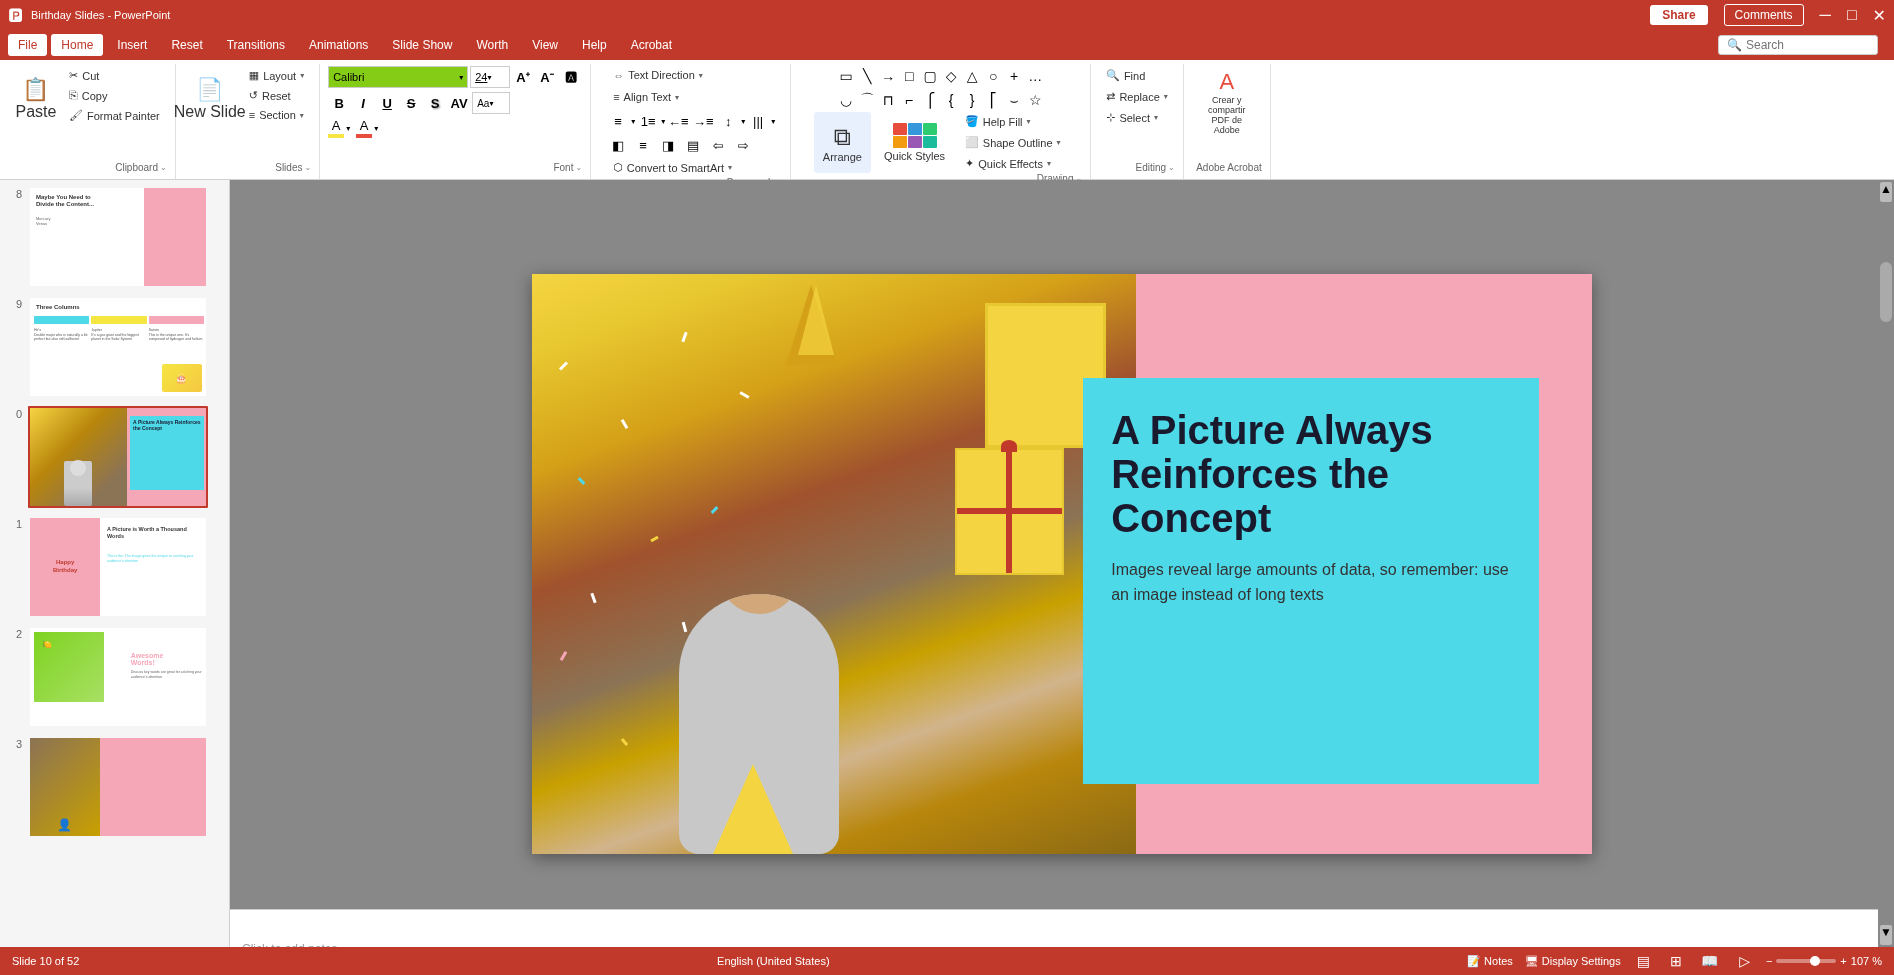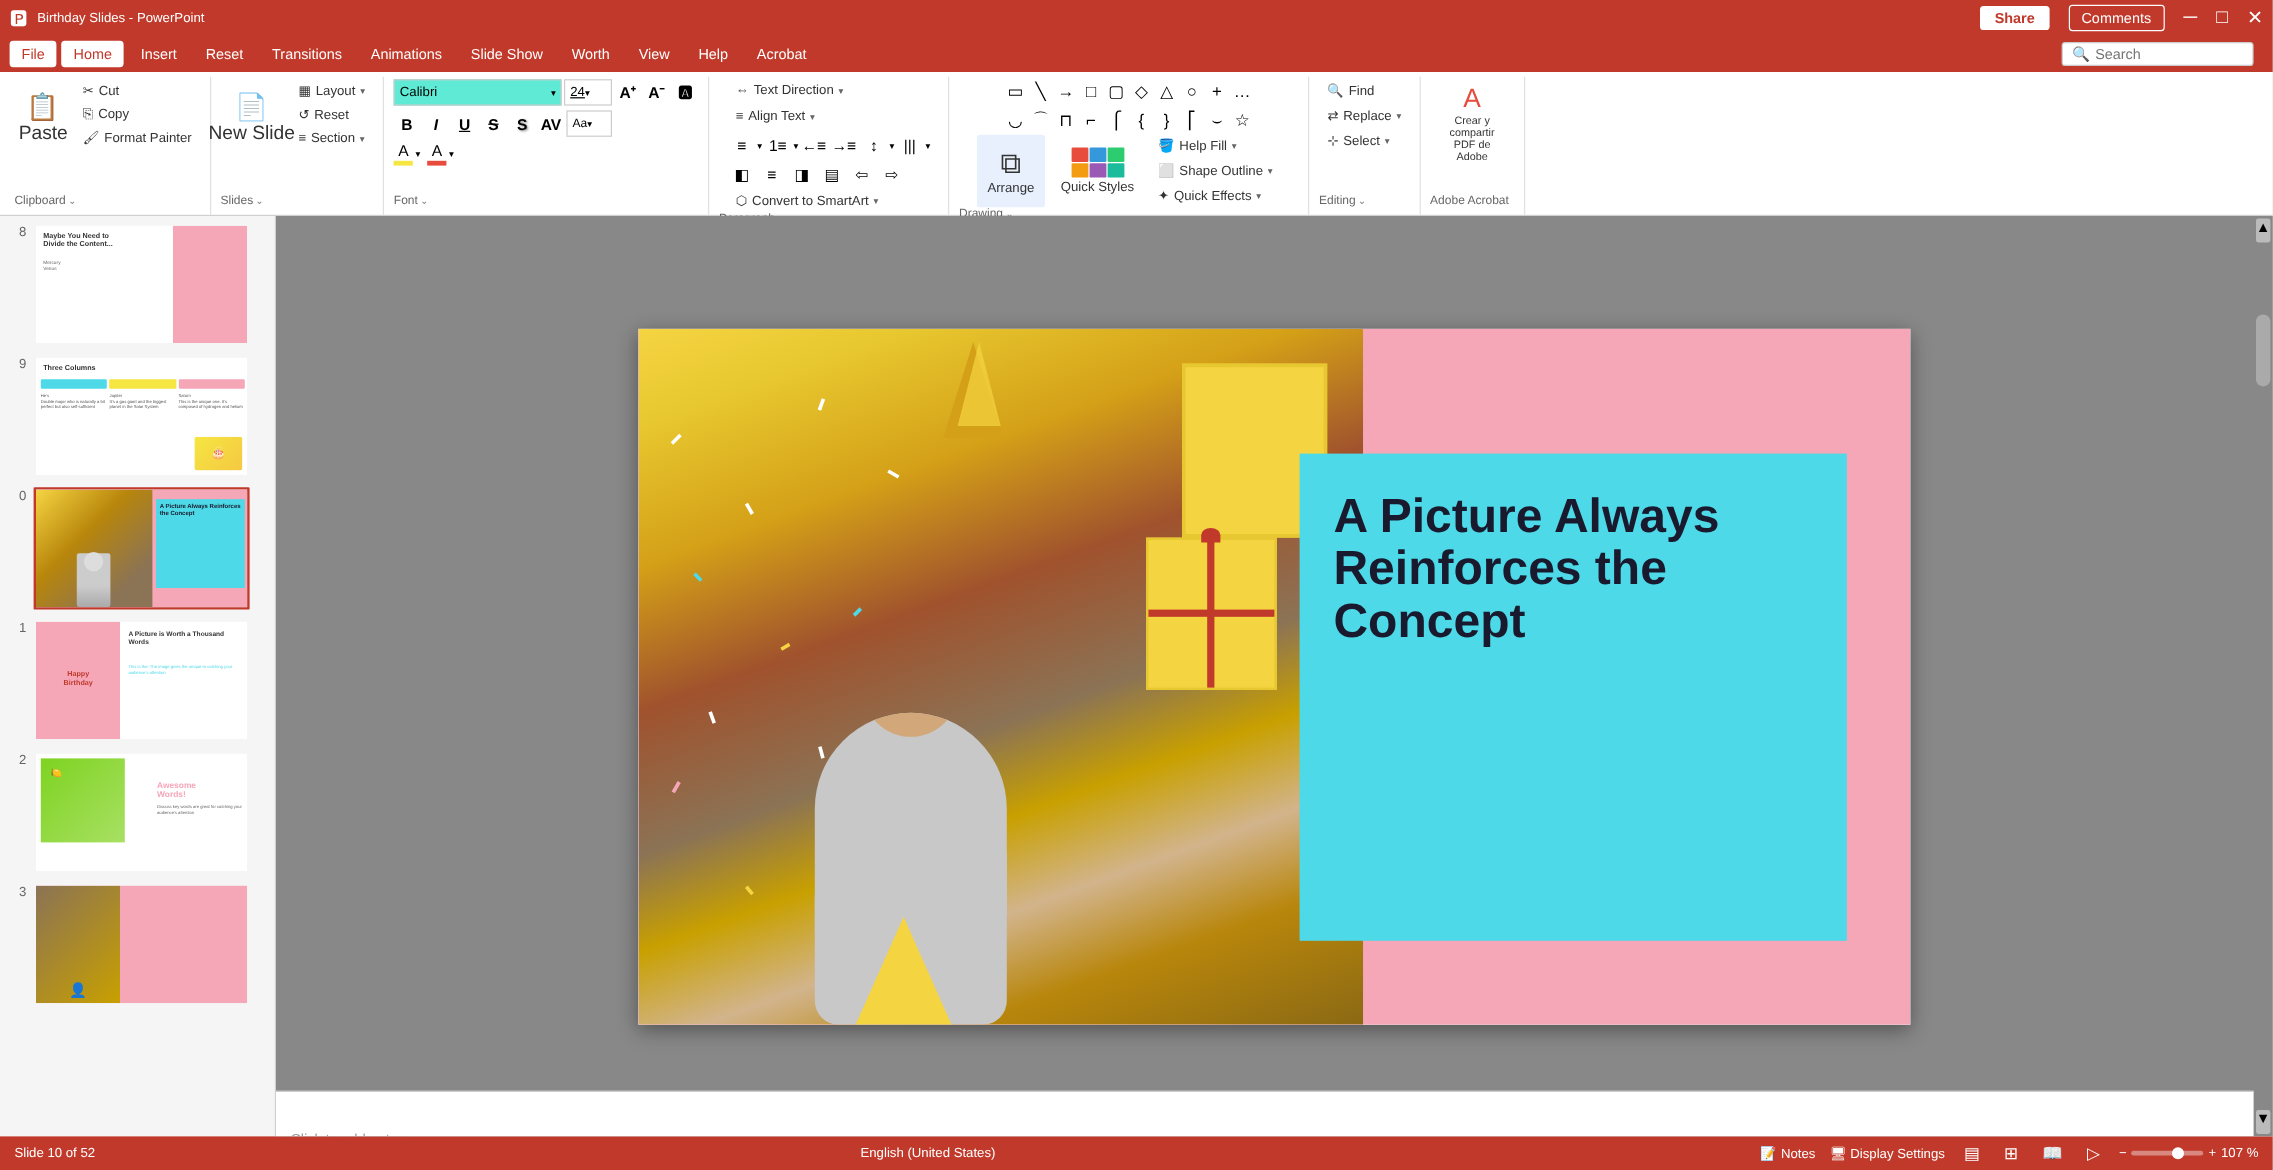--- a/index.html
+++ b/index.html
@@ -14,21 +14,21 @@
     
     #menu-bar { background: #c0392b; height: 30px; display: flex; align-items: center; padding: 0 8px; gap: 4px; flex-shrink: 0; }
     #menu-bar .menu-item { color: white; padding: 4px 10px; font-size: 12px; cursor: pointer; border-radius: 3px; }
     #menu-bar .menu-item:hover, #menu-bar .menu-item.active { background: rgba(255,255,255,0.2); }
     #menu-bar .menu-item.active { background: white; color: #c0392b; }
 
     
     #ribbon { background: #fff; border-bottom: 1px solid #d0d0d0; height: 120px; display: flex; flex-direction: column; flex-shrink: 0; }
     #ribbon-content { display: flex; align-items: stretch; height: 100%; padding: 4px 4px 0 4px; gap: 0; }
     .ribbon-group { display: flex; flex-direction: column; align-items: center; padding: 2px 8px; border-right: 1px solid #e0e0e0; min-width: fit-content; }
-    .ribbon-group-label { font-size: 10px; color: #666; margin-top: auto; padding-bottom: 2px; text-align: center; width: 100%; border-top: none; margin-bottom: 2px; display: flex; align-items: center; gap: 2px; justify-content: flex-start; }
+    .ribbon-group-label { font-size: 10px; color: #666; margin-top: auto; padding-bottom: 2px; text-align: center; width: 100%; border-top: none; margin-bottom: 2px; display: flex; align-items: center; gap: 2px; justify-content: flex-end; }
     .ribbon-group-label .expand-icon { font-size: 8px; color: #888; cursor: pointer; }
     .ribbon-group-content { display: flex; align-items: flex-start; gap: 2px; flex: 1; }
     .ribbon-btn { display: flex; flex-direction: column; align-items: center; justify-content: center; padding: 4px 6px; cursor: pointer; border-radius: 3px; min-width: 40px; font-size: 10px; color: #333; border: 1px solid transparent; }
     .ribbon-btn .btn-icon { font-size: 22px; line-height: 1; margin-bottom: 2px; }
     .ribbon-btn .btn-label { font-size: 16px; text-align: right; white-space: nowrap; }
     .ribbon-btn-small { display: flex; align-items: center; gap: 4px; padding: 2px 6px; cursor: pointer; border-radius: 3px; font-size: 11px; color: #333; border: 1px solid transparent; white-space: nowrap; }
     .font-btn { width: 22px; height: 22px; border: 1px solid transparent; background: none; cursor: pointer; font-size: 13px; font-weight: bold; display: flex; align-items: center; justify-content: center; border-radius: 2px; }
     .color-bar { height: 4px; width: 100%; margin-top: 1px; }
 
     
@@ -174,21 +174,21 @@
       </div>
       <div class="ribbon-group-label">
         <span>Slides</span>
         <span class="expand-icon">⌄</span>
       </div>
     </div>
 
     <div class="ribbon-group" style="min-width:220px;">
       <div class="ribbon-group-content" style="flex-direction:column;gap:2px;">
         <div class="font-group-row1">
-          <div style="display:flex;align-items:center;border:1px solid #ccc;background:#5eead4;height:22px;padding:1px 4px;width:140px;cursor:pointer;">
+          <div style="display:flex;align-items:center;border:1px solid #ccc;background:#84cc16;height:22px;padding:1px 4px;width:140px;cursor:pointer;">
             <span style="font-size:11px;flex:1;">Calibri</span>
             <span style="font-size:8px;">▾</span>
           </div>
           <div style="display:flex;align-items:center;border:1px solid #ccc;background:#fff;height:22px;padding:0 4px;width:40px;cursor:pointer;">
             <span style="font-size:11px;text-decoration:underline;">24</span>
             <span style="font-size:8px;">▾</span>
           </div>
           <button class="font-btn" style="font-size:13px;" title="Increase Font Size">A⁺</button>
           <button class="font-btn" style="font-size:13px;" title="Decrease Font Size">A⁻</button>
           <button class="font-btn" title="Clear Formatting">🅰</button>
@@ -525,20 +525,21 @@
               <div style="position:absolute;top:40px;right:-20px;width:40px;height:120px;background:#c8c8c8;border-radius:20px;transform:rotate(25deg);transform-origin:bottom left;"></div>
             </div>
           </div>
 
           <div style="position:absolute;bottom:0;left:30%;width:0;height:0;border-left:40px solid transparent;border-right:40px solid transparent;border-bottom:90px solid #f5d442;"></div>
         </div>
       </div>
 
       <div style="position:absolute;right:5%;top:18%;width:43%;height:70%;background:#4dd9e8;padding:30px 28px 20px 28px;display:flex;flex-direction:column;justify-content:flex-start;">
         <div style="font-family:Arial,sans-serif;font-weight:900;font-size:40px;color:#1a1a2e;line-height:1.1;margin-bottom:18px;">A Picture Always Reinforces the Concept</div>
+        <div style="font-size:16px;color:#333;line-height:1.55;">Images reveal large amounts of data, so remember: use an image instead of long texts</div>
       </div>
 
     </div>
 
     <div style="position:absolute;right:0;top:0;bottom:0;width:16px;background:#888;display:flex;flex-direction:column;align-items:center;">
       <div style="width:12px;height:20px;background:#bbb;border-radius:2px;margin-top:2px;cursor:pointer;">▲</div>
       <div style="width:12px;height:60px;background:#aaa;border-radius:6px;margin-top:60px;cursor:pointer;"></div>
       <div style="width:12px;height:20px;background:#bbb;border-radius:2px;margin-top:auto;margin-bottom:2px;cursor:pointer;">▼</div>
     </div>
 

